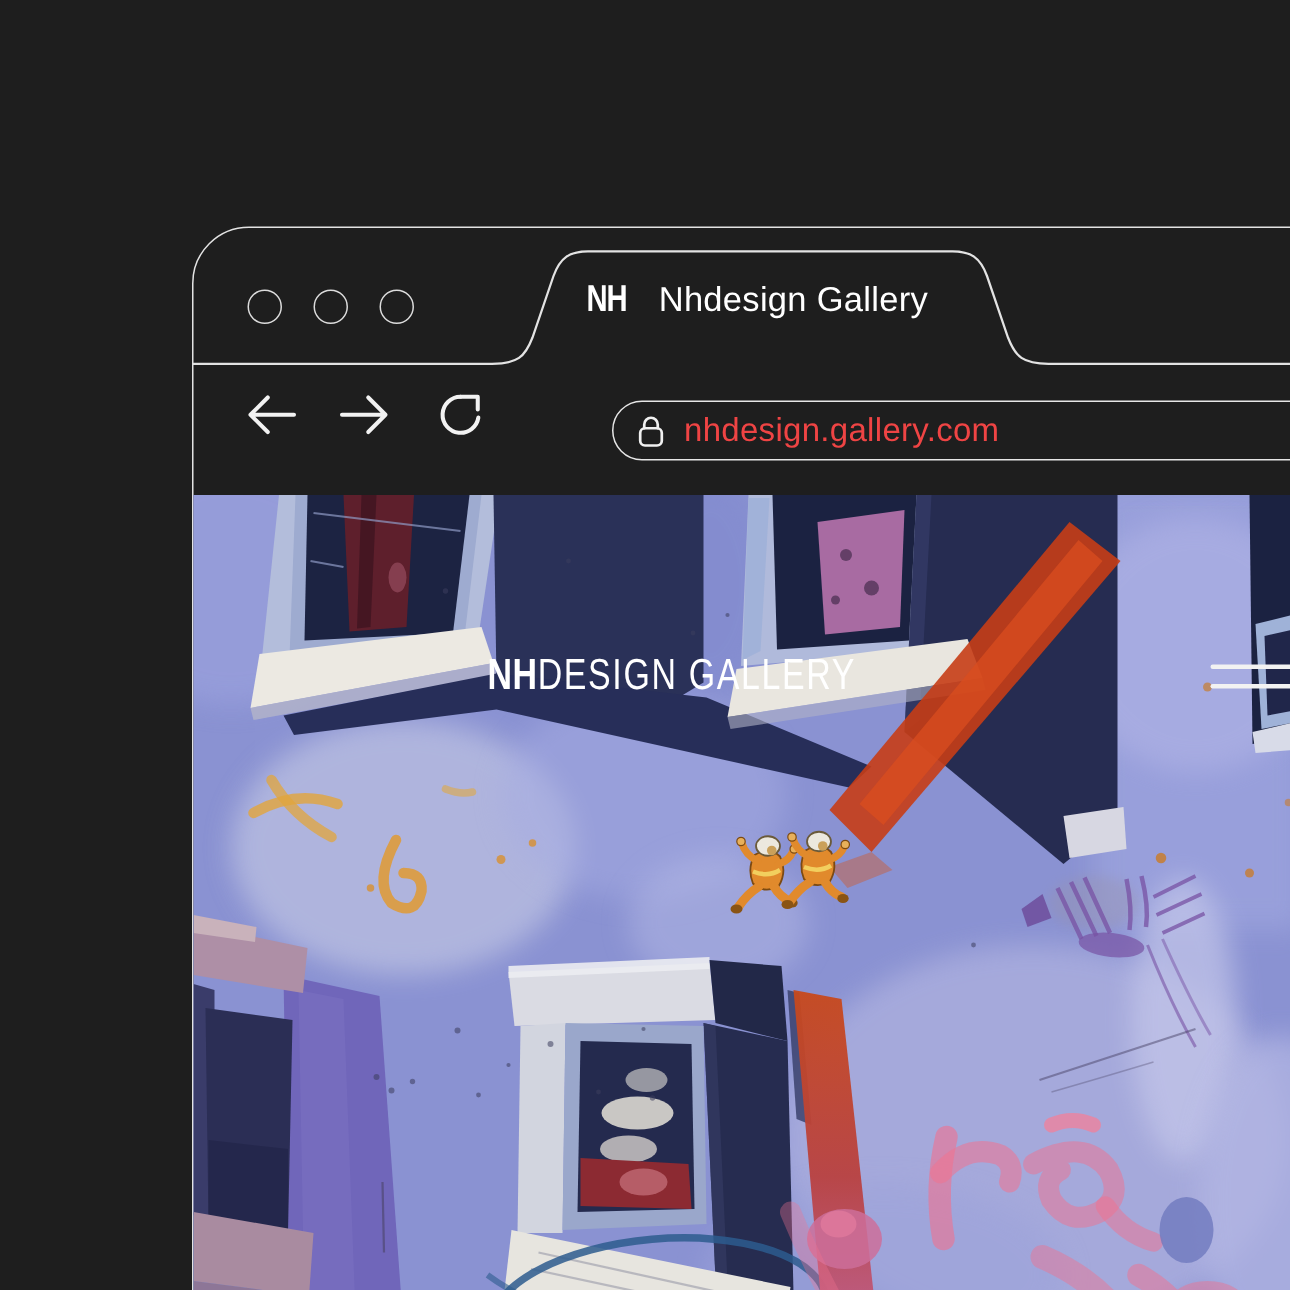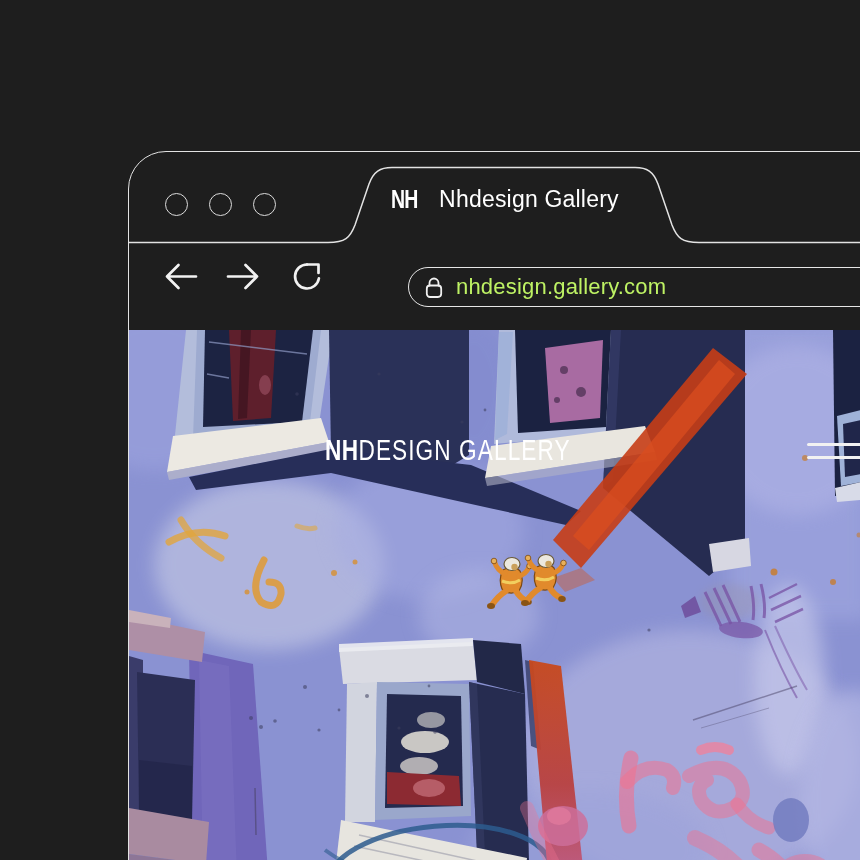--- a/index.html
+++ b/index.html
@@ -28,21 +28,21 @@
   }
   .tab-title { font-size:23px; letter-spacing:.2px; }
 
   .toolbar { position:relative; height:88px; }
   .nav-icons { position:absolute; left:28px; top:14px; }
   .url-bar {
     position:absolute; left:279px; top:25px; right:-12px; height:40px;
     border:1.5px solid #e6e6e6; border-radius:21px;
     display:flex; align-items:center; gap:12px; padding-left:15px;
   }
-  .url-text { color:#bef264; font-size:22px; letter-spacing:.2px; }
+  .url-text { color:#ef4444; font-size:22px; letter-spacing:.2px; }
 
   
   .content {
     position:absolute; left:0; top:178px; width:732px; height:556px; overflow:hidden;
     background:#8a92d2;
   }
   .painting { display:block; position:absolute; left:0; top:0; }
   .hero {
     position:absolute; left:196px; top:106px; color:#ffffff; font-size:29px;
     line-height:1; white-space:nowrap; transform:scaleX(.78); transform-origin:left center;

